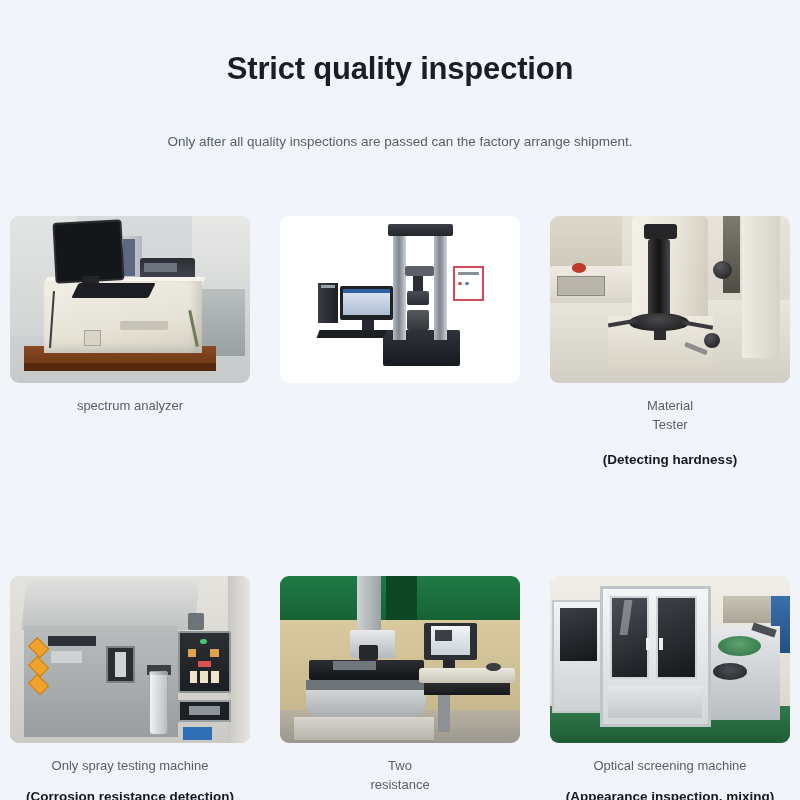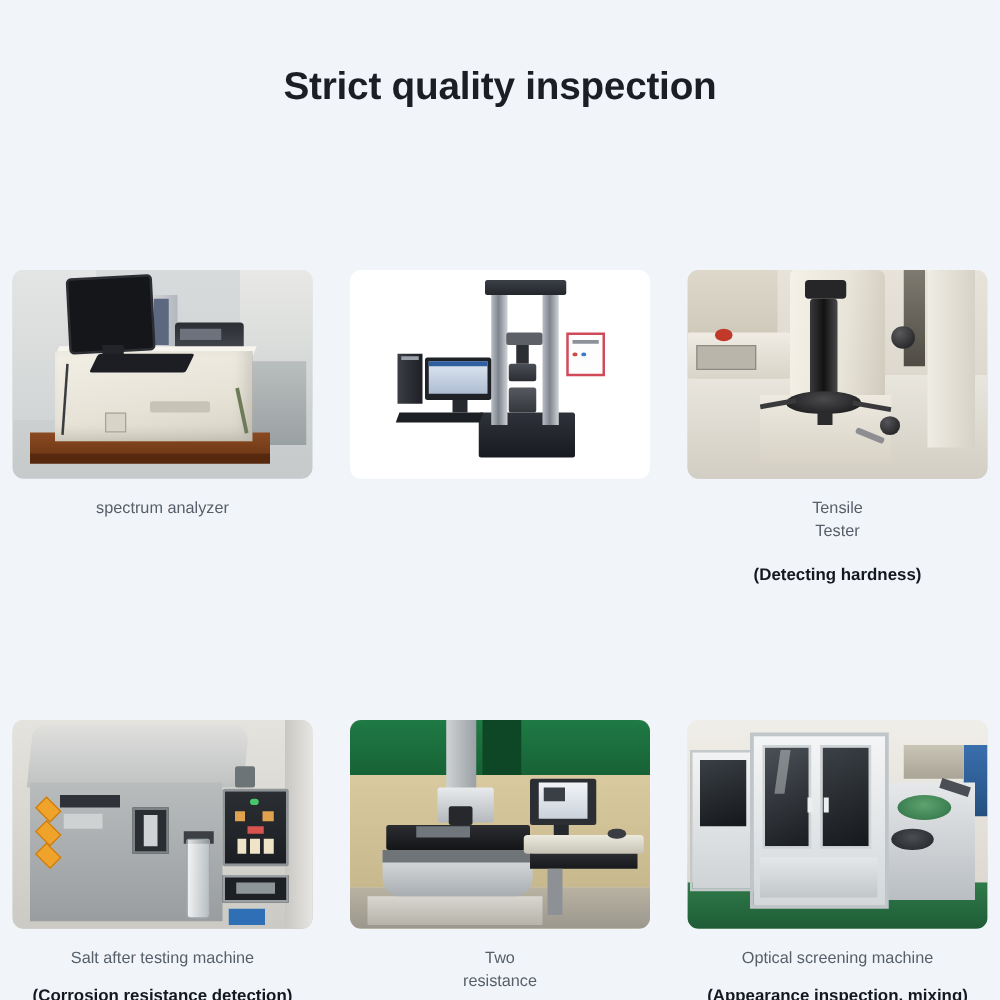--- a/index.html
+++ b/index.html
@@ -327,20 +327,21 @@
   .p6 .rack { position:absolute; left:72%; top:12%; width:20%; height:16%;
               background:linear-gradient(180deg,#c8c4b6,#a9a496); }
 </style>
 </head>
 <body>
 
 <div class="page">
 
   <div class="header">
     <h1 class="page-title">Strict quality inspection</h1>
+    <p class="page-subtitle">Only after all quality inspections are passed can the factory arrange shipment.</p>
   </div>
 
   <div class="grid">
 
     <div class="cell">
       <div class="photo p1">
         <span class="wall-l"></span>
           <span class="wall-r"></span>
           <span class="cabinet"></span>
         <span class="table"></span>
@@ -408,21 +409,21 @@
         <span class="anvil"></span>
           <span class="stem"></span>
         <span class="handle1"></span>
           <span class="handle2"></span>
         <span class="knob"></span>
           <span class="knob2"></span>
           <span class="lever"></span>
       </div>
       <div class="caption-wrap">
         <div class="caption">
-          <span>Tensile</span><br>
+          <span>Material</span><br>
           <span>Tester</span>
         </div>
         <div class="subcaption">(Detecting hardness)</div>
       </div>
     </div>
 
     <div class="cell row2">
       <div class="photo p4">
         <span class="bg-wall"></span>
           <span class="right-edge"></span>
@@ -447,21 +448,21 @@
             <span class="b1"></span>
             <span class="b2"></span>
             <span class="b3"></span>
         </span>
         <span class="panel2">
             <i></i>
           </span>
           <span class="blue"></span>
       </div>
       <div class="caption-wrap">
-        <div class="caption">Salt after testing machine</div>
+        <div class="caption">Only spray testing machine</div>
         <div class="subcaption">(Corrosion resistance detection)</div>
       </div>
     </div>
 
     <div class="cell row2 tight">
       <div class="photo p5">
         <span class="wall"></span>
           <span class="green"></span>
           <span class="green-dark"></span>
         <span class="floor"></span>

